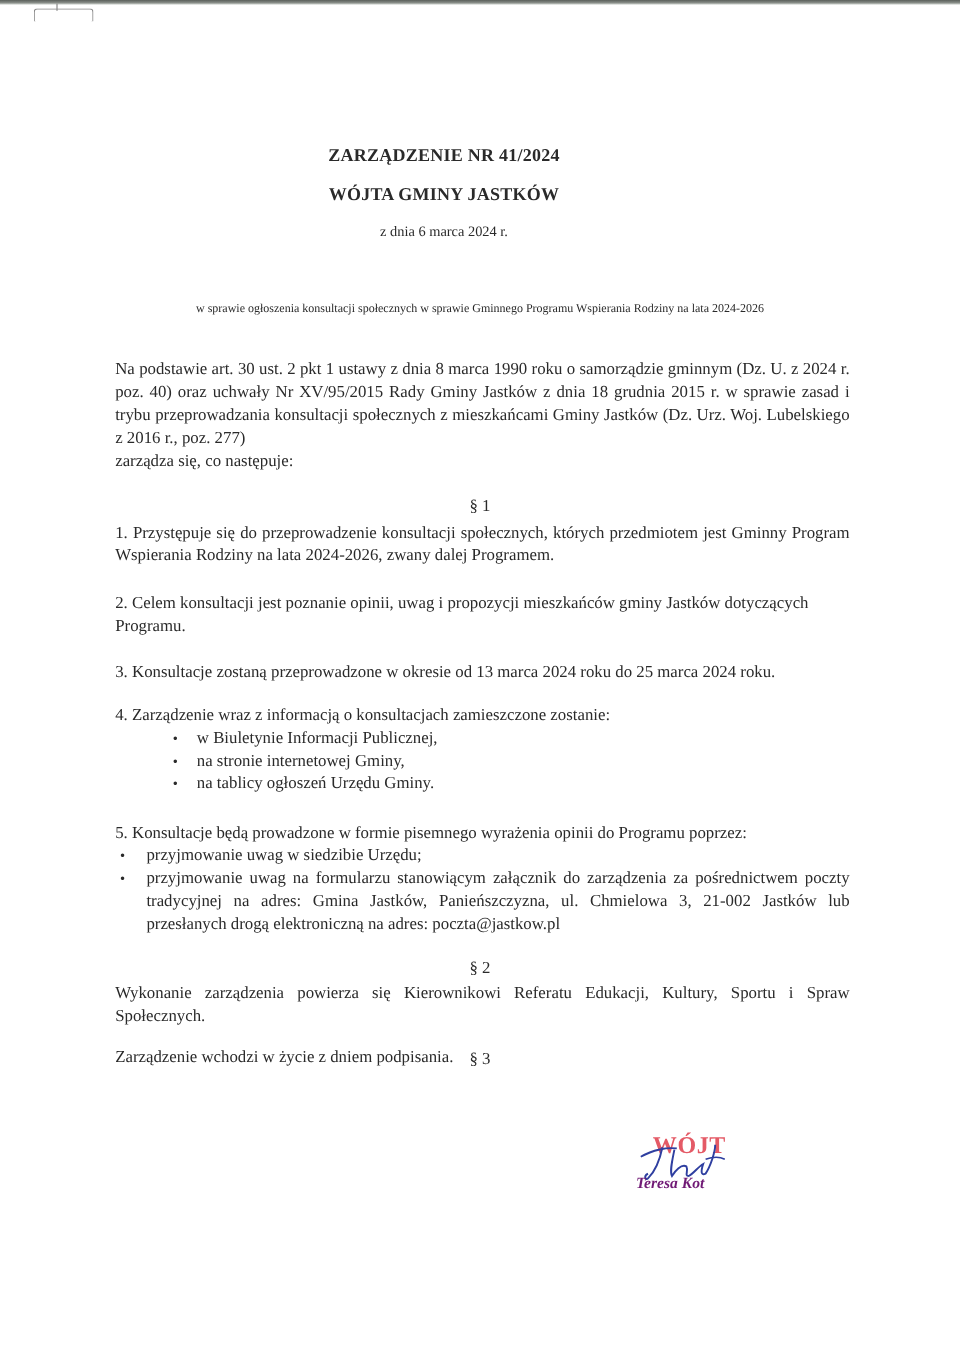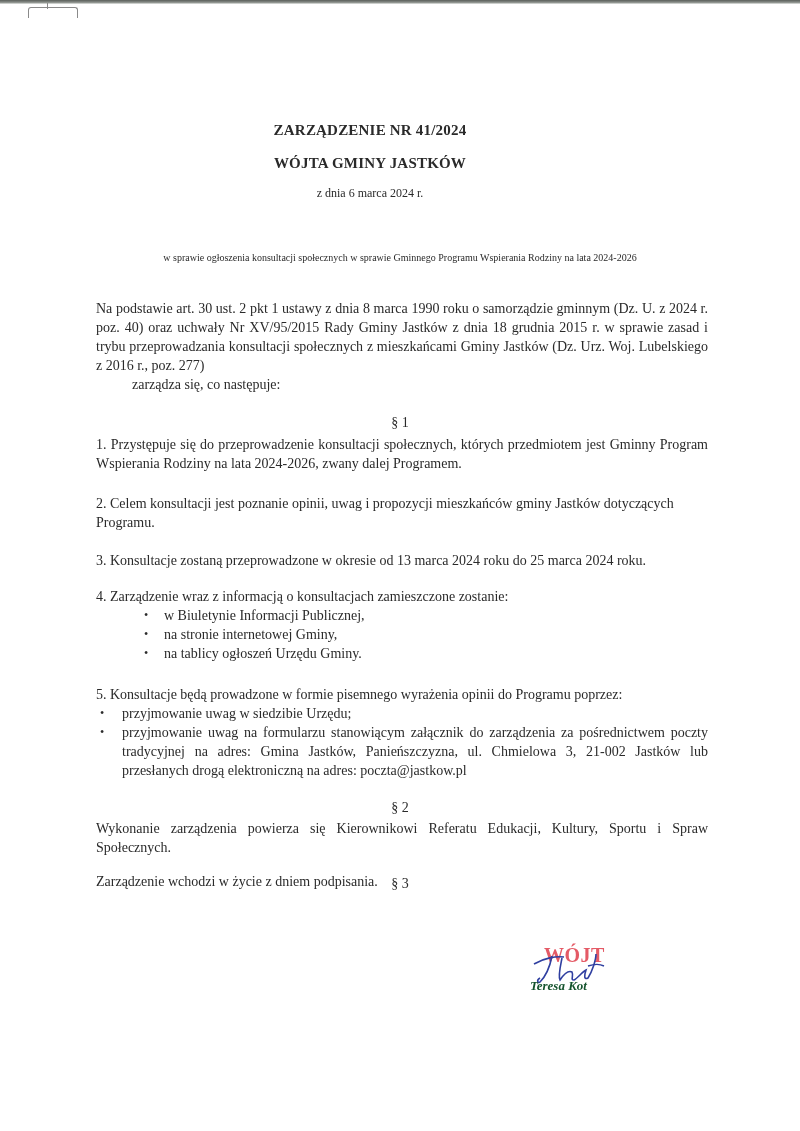--- a/index.html
+++ b/index.html
@@ -78,21 +78,21 @@
       left: 96px;
       width: 612px;
       font-size: 14px;
       line-height: 19px;
     }
     .justify {
       text-align: justify;
       text-align-last: left;
     }
     .preamble { top: 299px; }
-    .preamble .conclusion { display: block; margin-left: 36px; }
+    .preamble .conclusion { display: block; }
     .para-sign {
       position: absolute;
       left: 0;
       width: 800px;
       text-align: center;
       font-size: 14px;
     }
     .p1-sign { top: 415px; }
     .p1-i1 { top: 435px; }
     .p1-i2 { top: 494px; }
@@ -137,21 +137,21 @@
       letter-spacing: 0.5px;
     }
     .stamp-name {
       position: absolute;
       left: 0;
       top: 34px;
       font-family: "Liberation Serif", serif;
       font-style: italic;
       font-weight: bold;
       font-size: 13px;
-      color: #14532d;
+      color: #701a75;
       white-space: nowrap;
     }
     .signature {
       position: absolute;
       left: 0;
       top: 6px;
       width: 90px;
       height: 36px;
     }
   </style>

